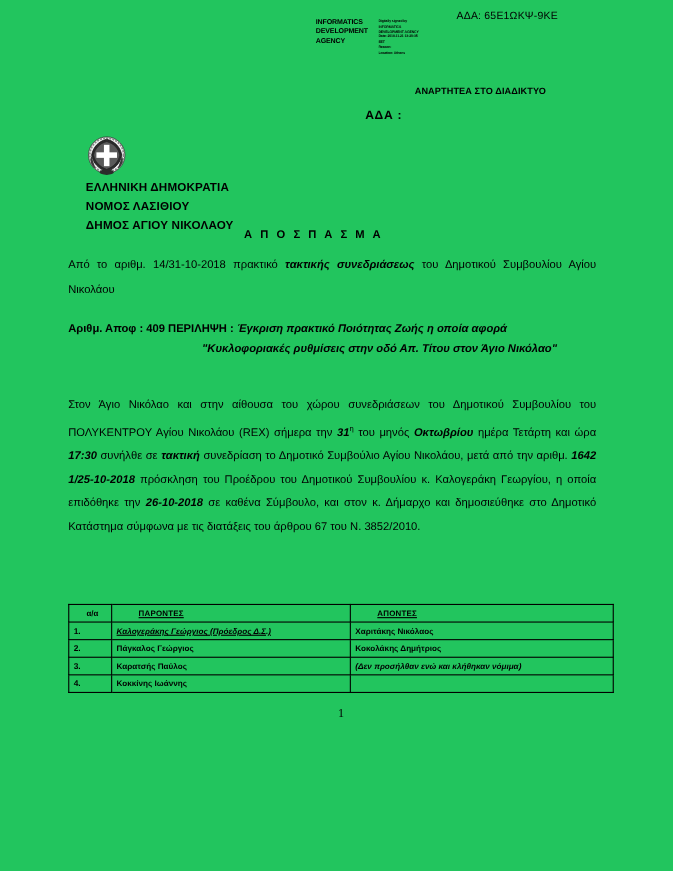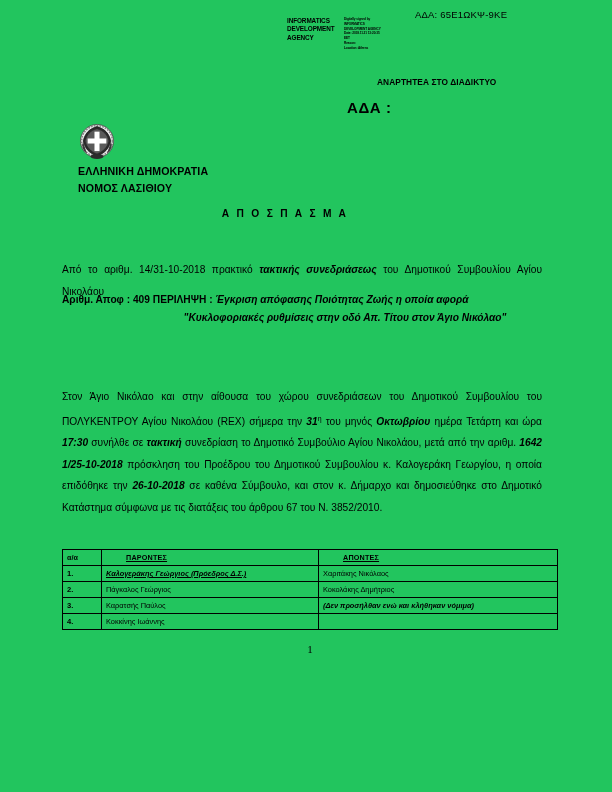--- a/index.html
+++ b/index.html
@@ -62,23 +62,23 @@
     left: 345px;
     top: 77px;
     font-size: 8.3px;
     font-weight: bold;
     letter-spacing: 0.1px;
     white-space: nowrap;
     margin-left: 32px;
   }
   .ada-line {
     position: absolute;
-    left: 347px;
+    left: 332px;
     top: 99px;
-    font-size: 15px;
+    font-size: 11px;
     font-weight: bold;
     letter-spacing: 0.6px;
     white-space: nowrap;
   }
 
   
   .emblem {
     position: absolute;
     left: 79px;
     top: 123px;
@@ -111,21 +111,20 @@
   }
 
   
   .para {
     position: absolute;
     left: 62px;
     width: 480px;
     font-size: 10.2px;
     line-height: 21.5px;
     text-align: justify;
-    margin-top: 28px;
   }
   .para.p1 { top: 231px; }
   .para.p-body { top: 358px; }
   .para.p-quorum { top: 500px; }
 
   .decision {
     position: absolute;
     left: 62px;
     top: 291px;
     width: 480px;
@@ -153,23 +152,23 @@
     border-collapse: collapse;
     table-layout: fixed;
   }
   table.attendance td, table.attendance th {
     border: 1px solid #000000;
     font-size: 7.4px;
     padding: 0 0 0 4px;
     height: 15px;
     vertical-align: middle;
     text-align: left;
-    font-weight: normal;
-  }
-  table.attendance .col-num { width: 34px; }
+    font-weight: bold;
+  }
+  table.attendance .col-num { width: 34px; text-align: center; }
   table.attendance .col-present { width: 212px; }
   table.attendance .col-absent { width: 234px; }
   table.attendance thead td {
     font-weight: bold;
     font-size: 7.2px;
   }
   table.attendance thead td .u {
     text-decoration: underline;
     letter-spacing: 0.2px;
     margin-left: 20px;
@@ -235,30 +234,31 @@
       <rect x="24" y="43" width="52" height="14" fill="#ffffff"></rect>
       <path d="M12 52 C6 62 10 76 22 84 C18 72 14 62 12 52 Z" fill="#3a3a3a"></path>
       <path d="M88 52 C94 62 90 76 78 84 C82 72 86 62 88 52 Z" fill="#3a3a3a"></path>
       <ellipse cx="50" cy="93" rx="18" ry="7" fill="#2b2b2b"></ellipse>
     </svg>
   </div>
 
   <div class="org-block">
     <div>ΕΛΛΗΝΙΚΗ ΔΗΜΟΚΡΑΤΙΑ</div>
     <div>ΝΟΜΟΣ ΛΑΣΙΘΙΟΥ</div>
+    <div>ΔΗΜΟΣ ΑΓΙΟΥ ΝΙΚΟΛΑΟΥ</div>
   </div>
 
   <div class="apospasma">Α Π Ο Σ Π Α Σ Μ Α</div>
 
   <div class="para p1">
     <span>Από το αριθμ. 14/31-10-2018 πρακτικό </span><b class="bi">τακτικής συνεδριάσεως</b><span> του Δημοτικού Συμβουλίου Αγίου Νικολάου</span>
   </div>
 
   <div class="decision">
-    <span>Αριθμ. Αποφ : 409 ΠΕΡΙΛΗΨΗ : </span><span class="intro-italic">Έγκριση απόφασης Ποιότητας Ζωής η οποία αφορά</span>
+    <span>Αριθμ. Αποφ : 409 ΠΕΡΙΛΗΨΗ : </span><span class="intro-italic">Έγκριση πρακτικό Ποιότητας Ζωής η οποία αφορά</span>
     <span class="quoted">"Κυκλοφοριακές ρυθμίσεις στην οδό Απ. Τίτου στον Άγιο Νικόλαο"</span>
   </div>
 
   <div class="para p-body">
     <span>Στον Άγιο Νικόλαο και στην αίθουσα του χώρου συνεδριάσεων του Δημοτικού Συμβουλίου του ΠΟΛΥΚΕΝΤΡΟΥ Αγίου Νικολάου (REX) σήμερα την </span><b class="bi">31</b><sup>η</sup><span> του μηνός </span><b class="bi">Οκτωβρίου</b><span> ημέρα Τετάρτη και ώρα </span><b class="bi">17:30</b><span> συνήλθε σε </span><b class="bi">τακτική</b><span> συνεδρίαση το Δημοτικό Συμβούλιο Αγίου Νικολάου, μετά από την αριθμ. </span><b class="bi">1642 1/25-10-2018</b><span> πρόσκληση του Προέδρου του Δημοτικού Συμβουλίου κ. Καλογεράκη Γεωργίου, η οποία επιδόθηκε την </span><b class="bi">26-10-2018</b><span> σε καθένα Σύμβουλο, και στον κ. Δήμαρχο και δημοσιεύθηκε στο Δημοτικό Κατάστημα σύμφωνα με τις διατάξεις του άρθρου 67 του  Ν. 3852/2010.</span>
   </div>
 
 
   <table class="attendance">
     <thead>

